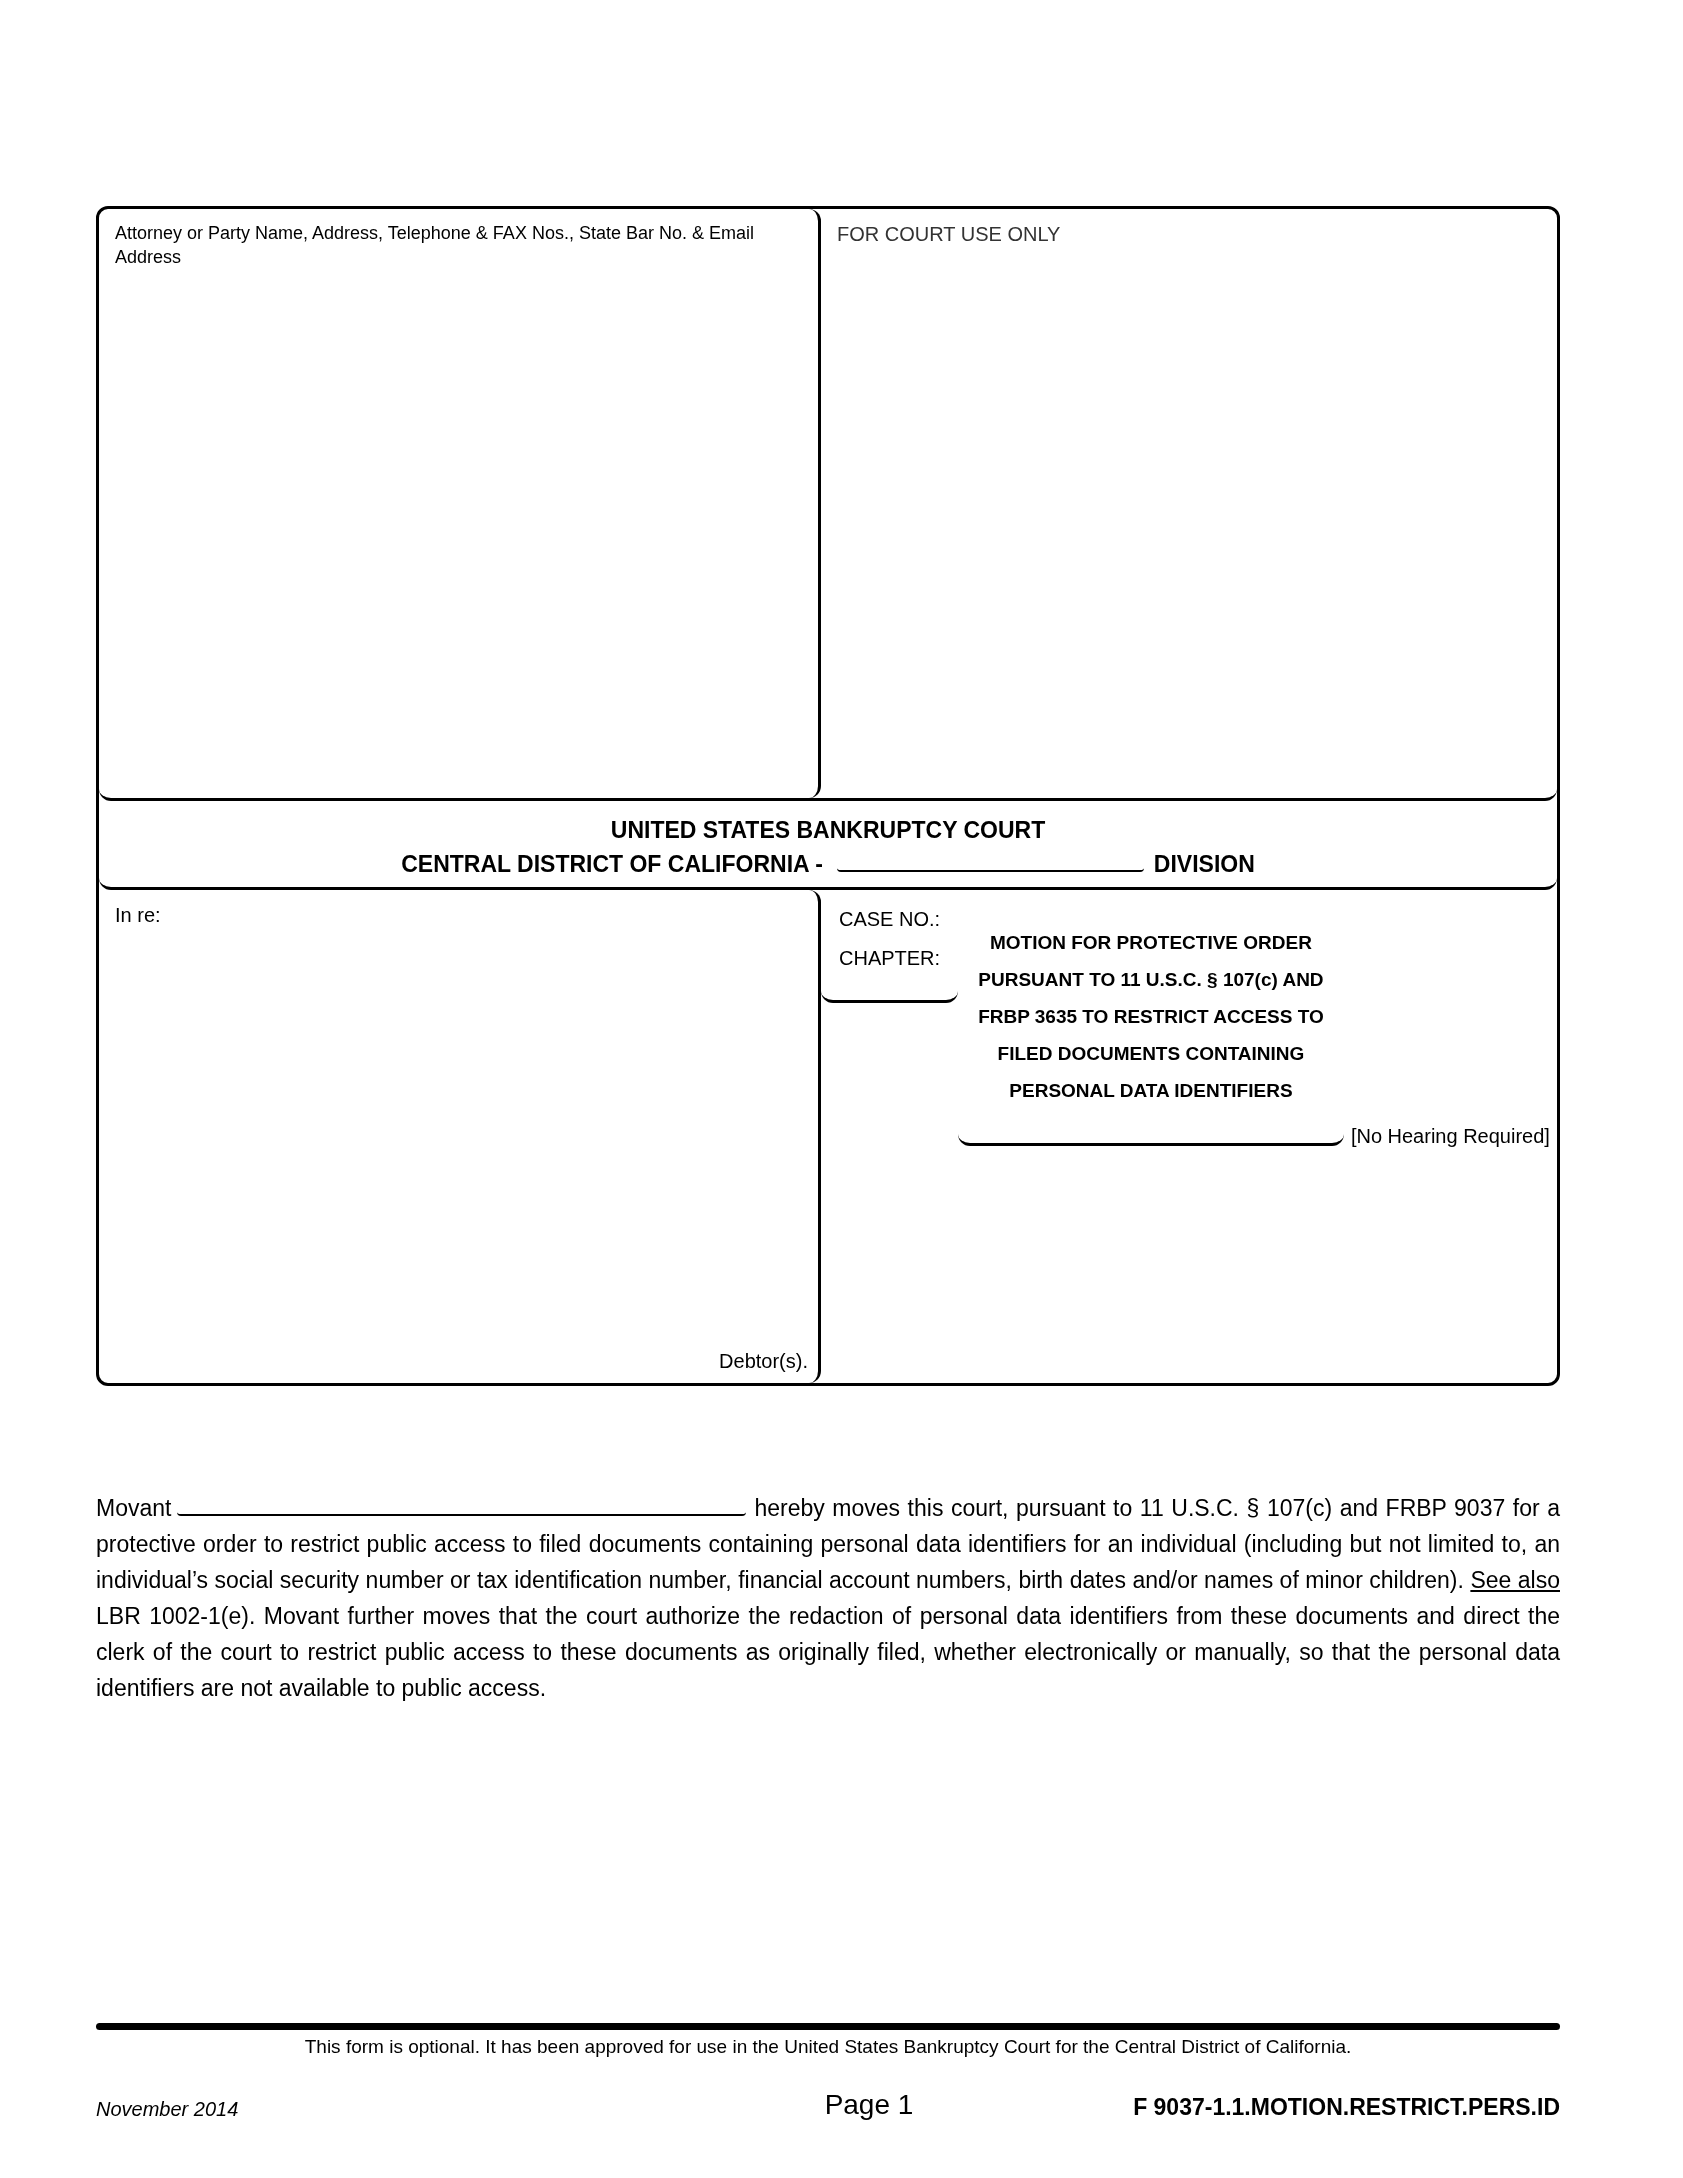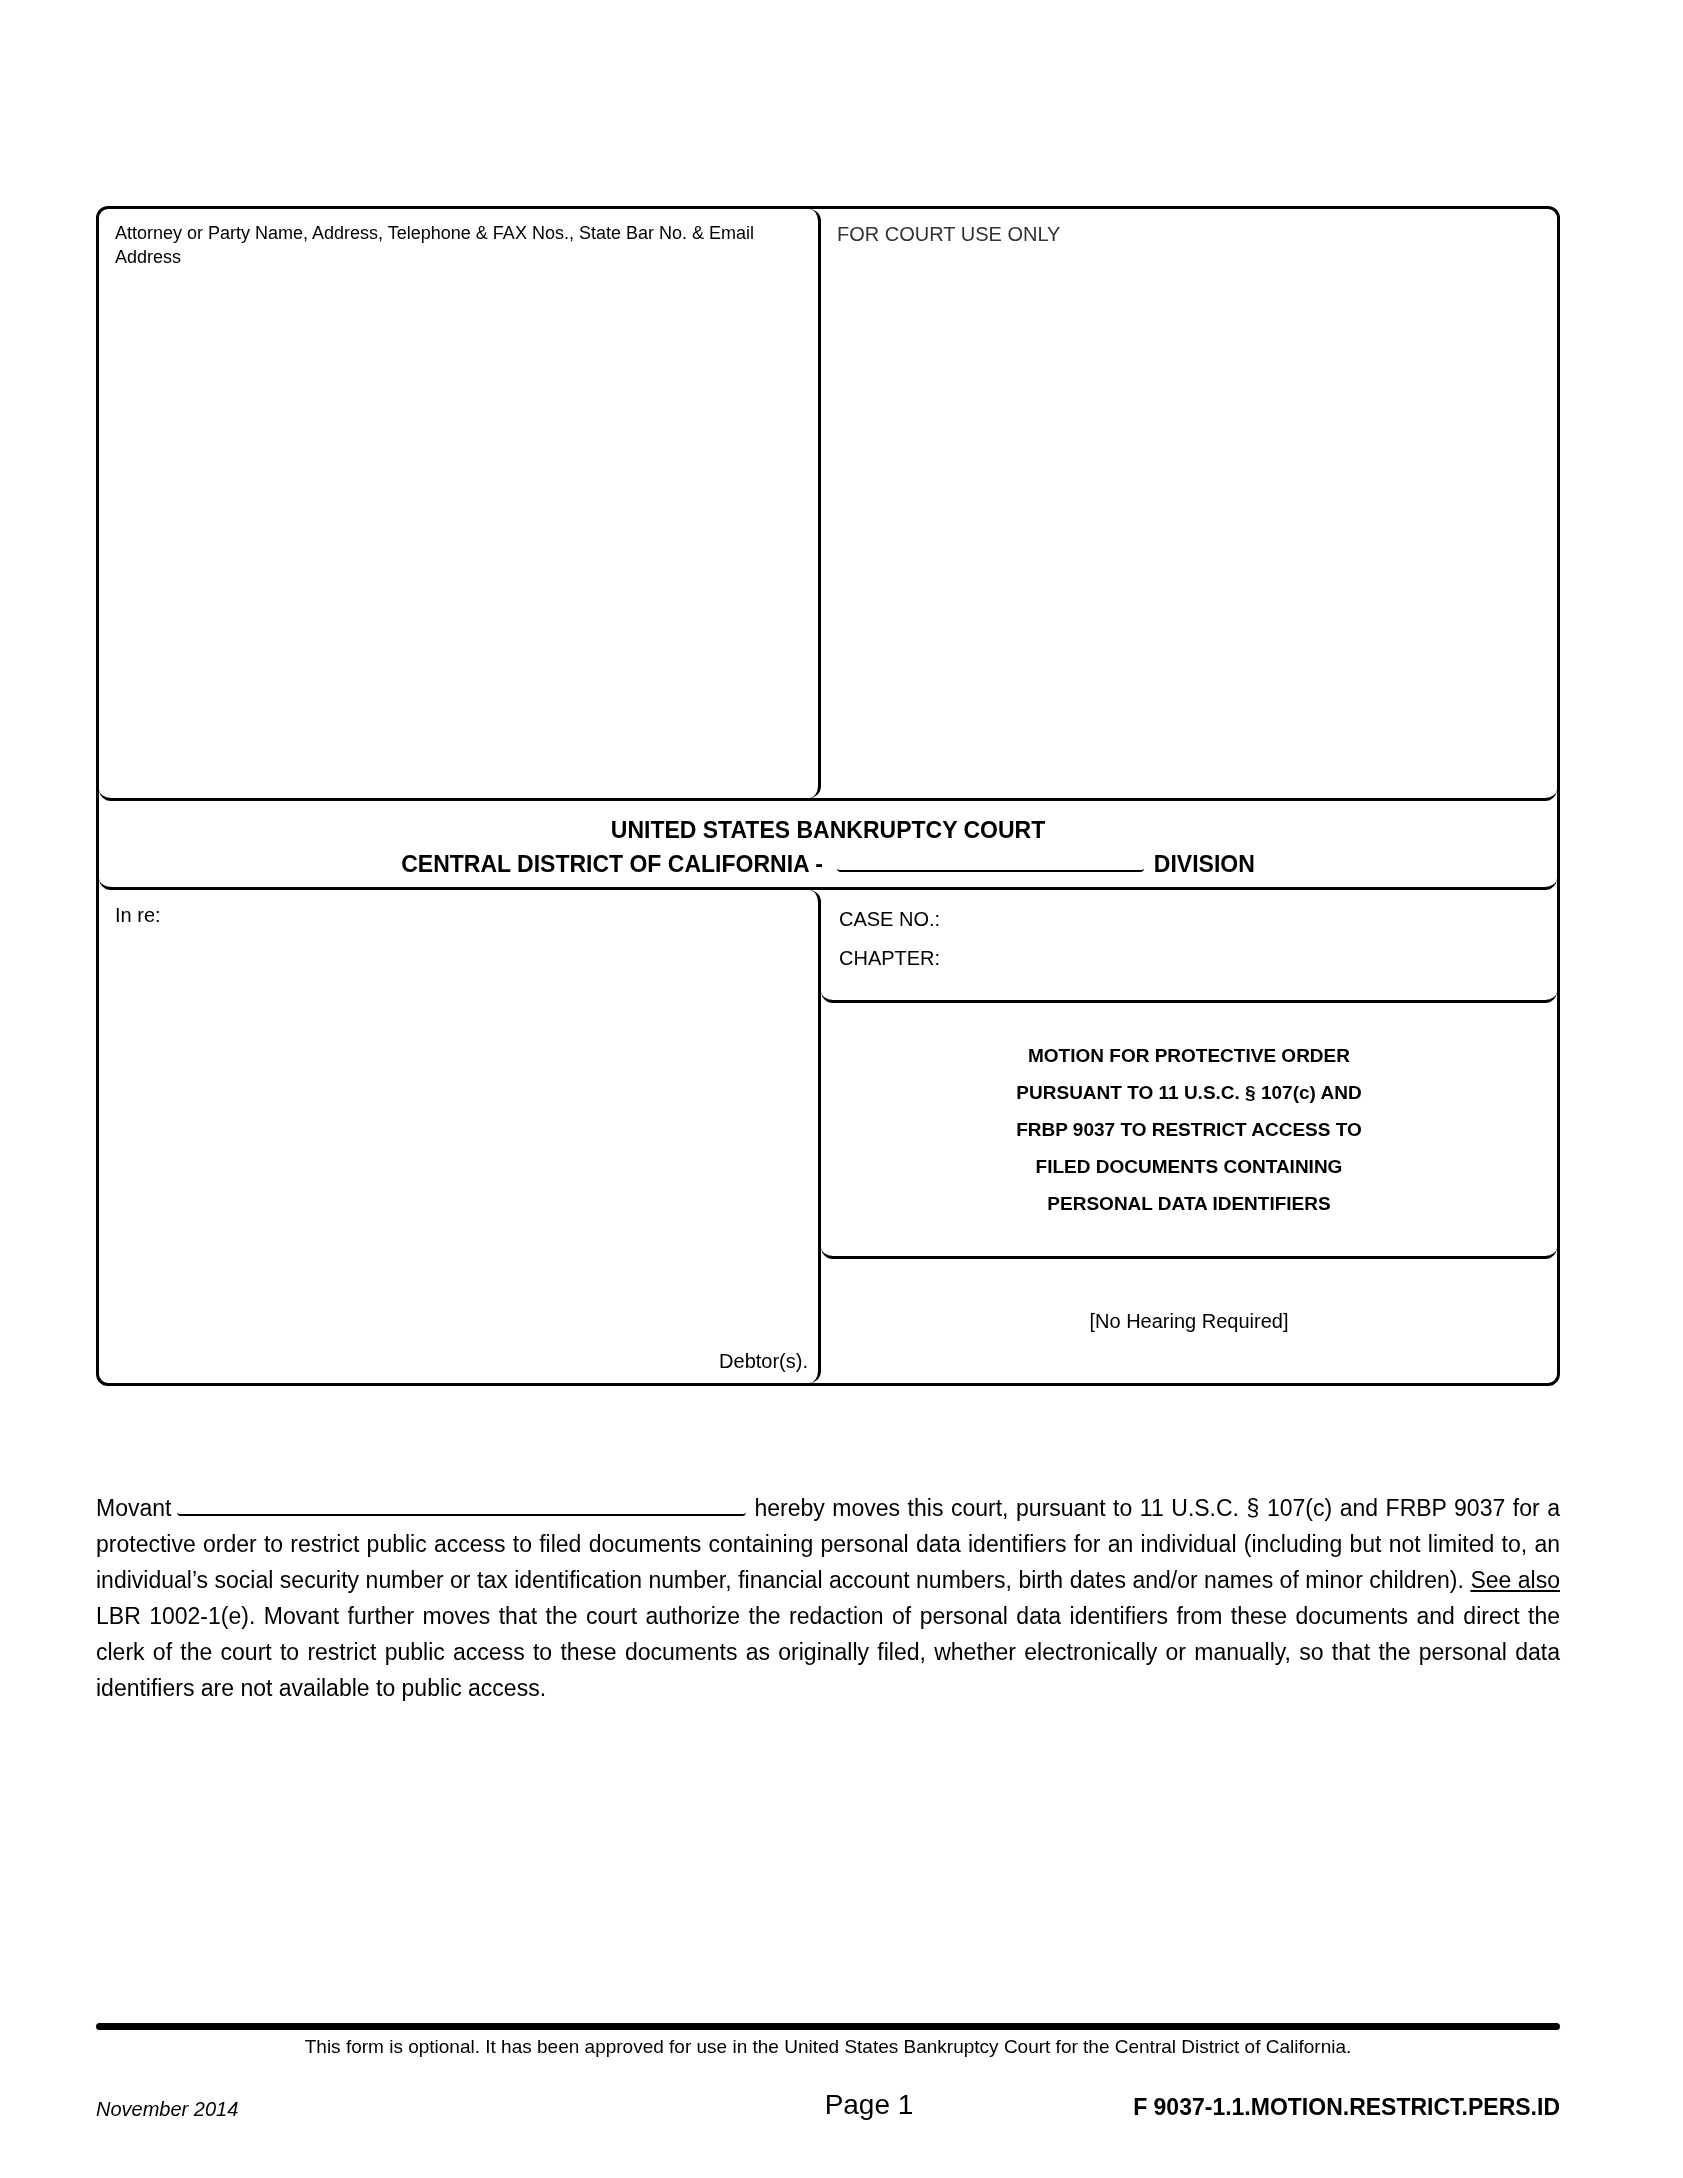--- a/index.html
+++ b/index.html
@@ -67,21 +67,21 @@
     width: 722px;
     border-right: 3px solid #000;
     padding: 14px 4px 10px 16px;
     display: flex;
     flex-direction: column;
     justify-content: space-between;
     font-size: 20px;
   }
   .debtors { align-self: flex-end; padding-right: 6px; }
 
-  .cell-right { flex: 1; display: flex; flex-direction: column; }
+  .cell-right { flex: 1; display: flex; flex-direction: row; }
   .case-chapter { height: 113px; border-bottom: 3px solid #000; padding: 18px 18px 0 18px; font-size: 20px; }
   .case-chapter .line { margin-bottom: 16px; }
   .motion-title {
     height: 256px;
     border-bottom: 3px solid #000;
     display: flex;
     flex-direction: column;
     justify-content: center;
     text-align: center;
     font-weight: bold;
@@ -155,21 +155,21 @@
         <div class="debtors">Debtor(s).</div>
       </div>
       <div class="cell-right">
         <div class="case-chapter">
           <div class="line">CASE NO.:</div>
           <div class="line">CHAPTER:</div>
         </div>
         <div class="motion-title">
           <div>MOTION FOR PROTECTIVE ORDER</div>
           <div>PURSUANT TO 11 U.S.C. § 107(c) AND</div>
-          <div>FRBP 9037 TO RESTRICT ACCESS TO</div>
+          <div>FRBP 3635 TO RESTRICT ACCESS TO</div>
           <div>FILED DOCUMENTS CONTAINING</div>
           <div>PERSONAL DATA IDENTIFIERS</div>
         </div>
         <div class="no-hearing">
           <span>[No Hearing Required]</span>
         </div>
       </div>
     </div>
 
   </div>

